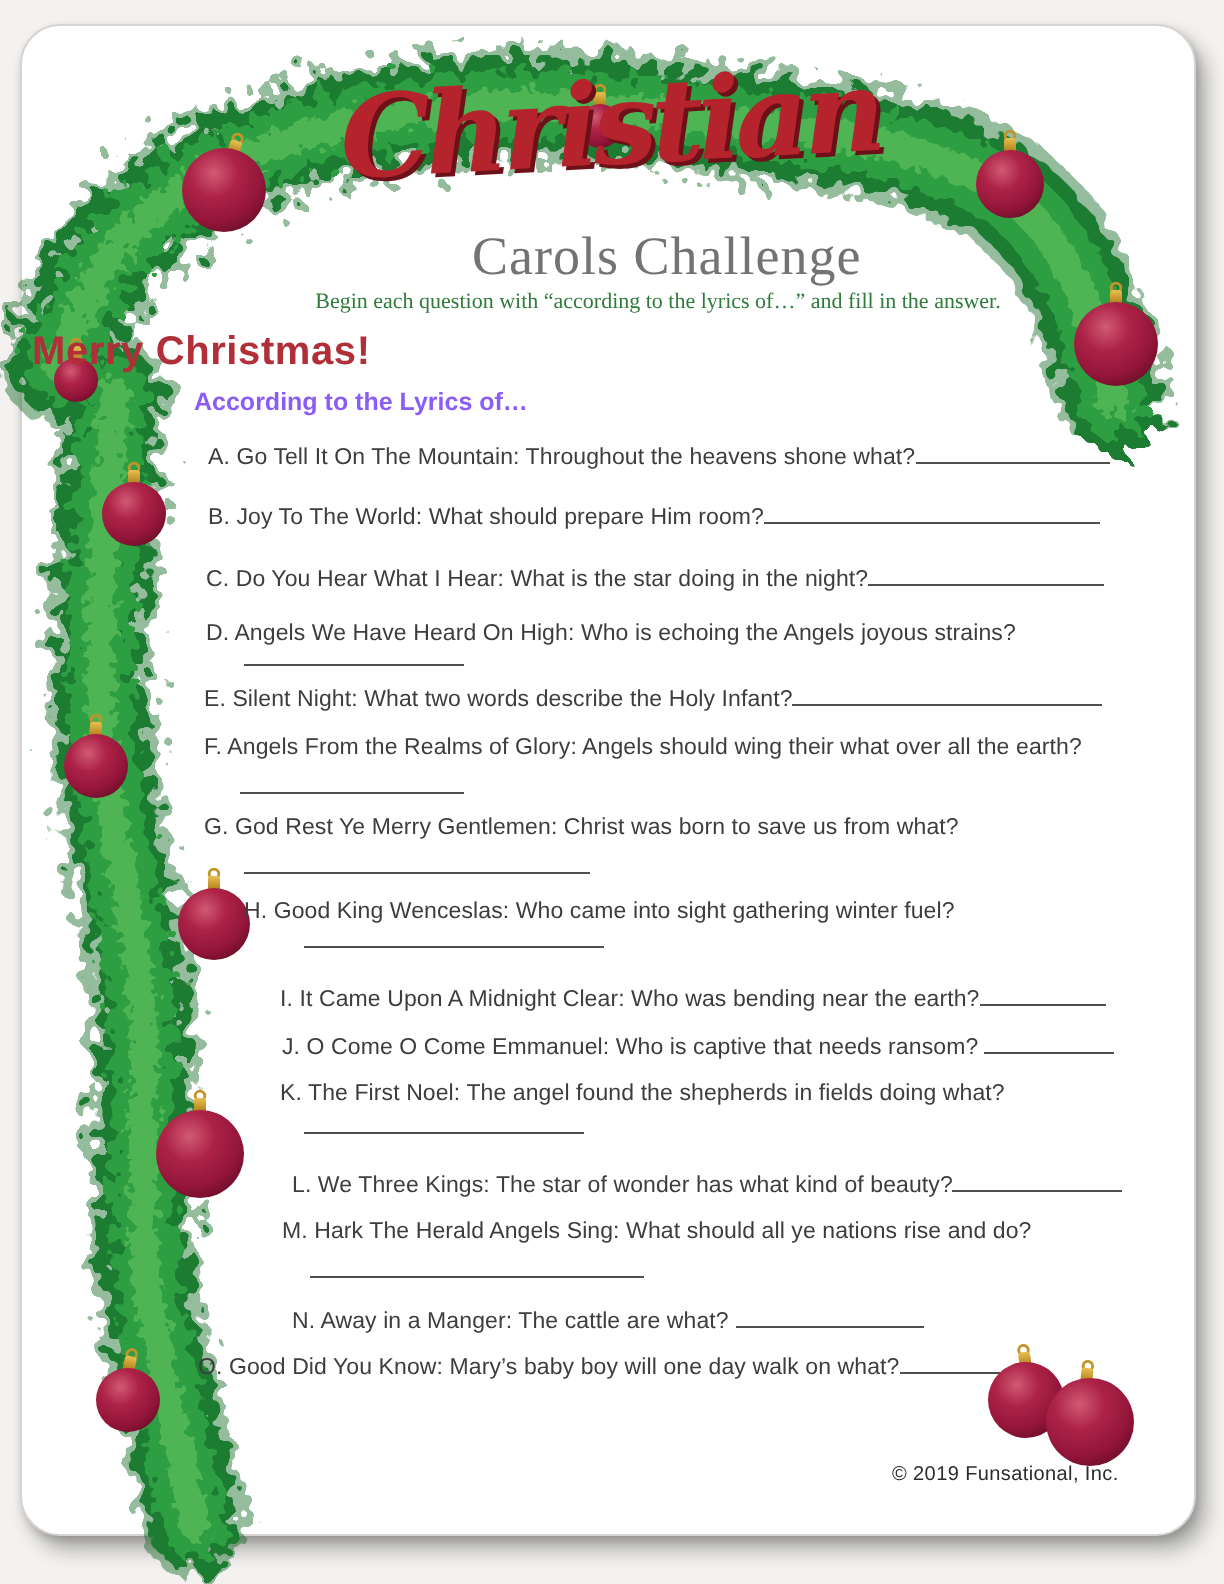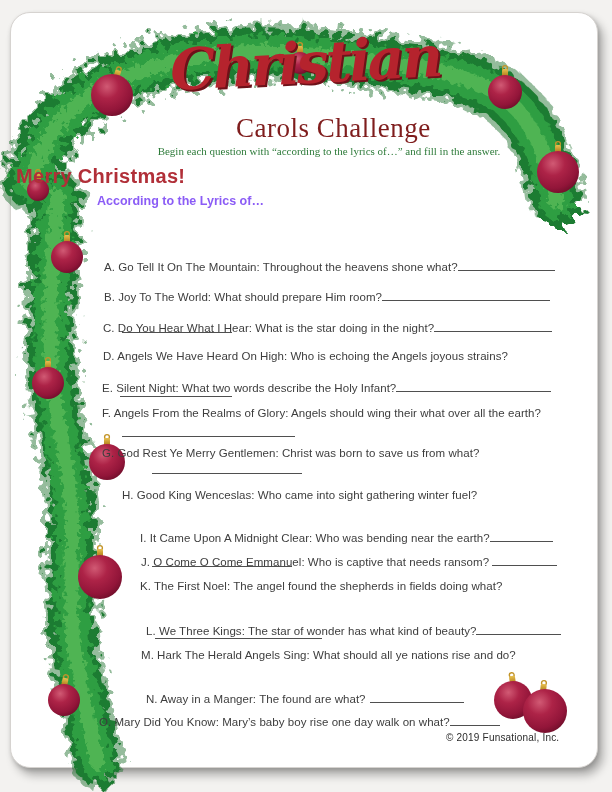--- a/index.html
+++ b/index.html
@@ -21,38 +21,37 @@
 
   .script-title{
     left:150px;top:34px;width:310px;text-align:center;
     font-family:"DejaVu Serif",serif;font-style:italic;font-weight:700;
     font-size:57px;color:#b5232d;letter-spacing:-3px;
     text-shadow:2px 2px 0 #6d1119;transform:rotate(-3deg);
     line-height:1;
   }
   .carols{
     left:236px;top:115px;
-    font-family:"Liberation Serif",serif;font-size:27px;color:#7f1d1d;
+    font-family:"Liberation Serif",serif;font-size:27px;color:#737373;
     letter-spacing:.5px;line-height:1;
   }
   .subtitle{
     left:0;top:145px;width:612px;text-align:center;
     font-family:"Liberation Serif",serif;font-size:11px;color:#2e7b3a;margin-left:23px;
   }
   .greeting{
     left:0;top:165px;width:612px;text-align:left;
     font-size:20px;font-weight:700;color:#b12f38;letter-spacing:.3px;padding-left:16px;
   }
   .section-header{
     left:97px;top:194px;font-size:12.5px;font-weight:700;color:#8b5cf6;
   }
   .q{
     position:absolute;font-size:11.5px;color:#3d3d3d;white-space:nowrap;
     letter-spacing:.05px;
-    margin-top:39px;
   }
   .blank{
     display:inline-block;border-bottom:1.3px solid #4f4f4f;height:11px;
     vertical-align:baseline;
   }
   .bl{position:absolute;border-bottom:1.4px solid #4f4f4f;height:13px}
   .footer{
     left:446px;top:732px;font-size:10px;color:#2b2b2b;letter-spacing:.2px;
   }
 </style>
@@ -155,22 +154,22 @@
   <div class="bl" style="left:122px;top:423px;width:173px"></div>
   <div class="q" style="left:122px;top:450px"><span>H. Good King Wenceslas: Who came into sight gathering winter fuel?</span></div>
   <div class="bl" style="left:152px;top:460px;width:150px"></div>
   <div class="q" style="left:140px;top:491px"><span>I. It Came Upon A Midnight Clear: Who was bending near the earth?</span><span class="blank" style="width:63px"></span></div>
   <div class="q" style="left:141px;top:515px"><span>J. O Come O Come Emmanuel: Who is captive that needs ransom?</span><span class="blank" style="width:65px;margin-left:3px"></span></div>
   <div class="q" style="left:140px;top:541px"><span>K. The First Noel: The angel found the shepherds in fields doing what?</span></div>
   <div class="bl" style="left:152px;top:553px;width:140px"></div>
   <div class="q" style="left:146px;top:584px"><span>L. We Three Kings: The star of wonder has what kind of beauty?</span><span class="blank" style="width:85px"></span></div>
   <div class="q" style="left:141px;top:610px"><span>M. Hark The Herald Angels Sing: What should all ye nations rise and do?</span></div>
   <div class="bl" style="left:155px;top:625px;width:167px"></div>
-  <div class="q" style="left:146px;top:652px"><span>N. Away in a Manger: The found are what?</span><span class="blank" style="width:94px;margin-left:4px"></span></div>
-  <div class="q" style="left:99px;top:675px"><span>O. Mary Did You Know: Mary’s baby boy rise one day walk on what?</span><span class="blank" style="width:50px"></span></div>
+  <div class="q" style="left:146px;top:652px"><span>N. Away in a Manger: The cattle are what?</span><span class="blank" style="width:94px;margin-left:4px"></span></div>
+  <div class="q" style="left:99px;top:675px"><span>O. Good Did You Know: Mary’s baby boy will one day walk on what?</span><span class="blank" style="width:50px"></span></div>
 
   <div class="abs footer">© 2019 Funsational, Inc.</div>
 </div>
 
 <svg class="deco deco-top" width="612" height="792" viewBox="0 0 612 792">
   <g>
     <use href="#cap" transform="translate(513,684) rotate(-8)"></use>
     <use href="#cap" transform="translate(543,692) rotate(6)"></use>
     <circle cx="513" cy="700" r="19" fill="url(#gBall)"></circle>
     <circle cx="545" cy="711" r="22" fill="url(#gBall)"></circle>

